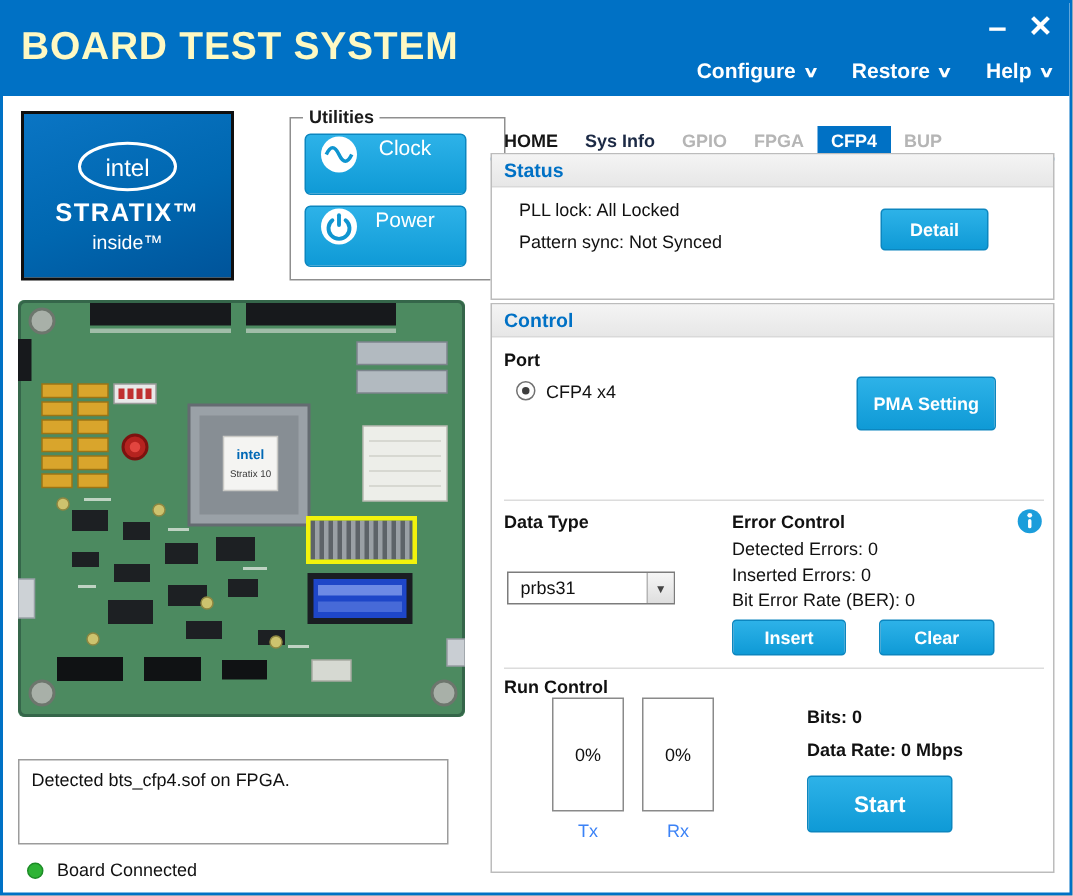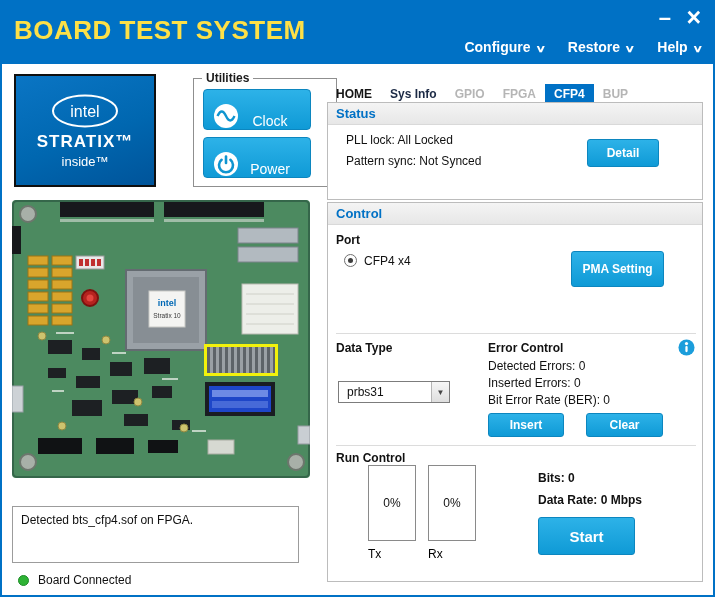--- a/index.html
+++ b/index.html
@@ -4,21 +4,21 @@
 <style>
   * { margin:0; padding:0; box-sizing:border-box; }
   html,body { background:#888; }
   body { font-family:"Liberation Sans", sans-serif; }
 
   .window { position:relative; width:715px; height:597px; background:#fff;
             border:2px solid #0071C5; overflow:hidden; }
 
   
   .titlebar { position:absolute; top:0; left:0; right:0; height:62px; background:#0071C5; }
-  .app-title { position:absolute; left:12px; top:13px; color:#fde047; font-size:26px;
+  .app-title { position:absolute; left:12px; top:13px; color:#fef9c3; font-size:26px;
                font-weight:bold; letter-spacing:.5px; white-space:nowrap; }
   .win-btn { position:absolute; color:#fff; cursor:pointer; line-height:1; font-weight:bold; }
   .win-btn.min { right:42px; top:5px; font-size:22px; }
   .win-btn.close { right:12px; top:3px; font-size:25px; }
   .menubar { position:absolute; right:12px; top:37px; display:flex; gap:24px; }
   .menu-item { color:#fff; font-weight:bold; font-size:14px; cursor:pointer;
                display:flex; align-items:center; gap:6px; }
   .menu-item .chev { font-size:10px; transform:scaleX(1.5); margin-top:2px; }
 
   
@@ -28,21 +28,21 @@
            align-items:center; justify-content:center; color:#fff; }
   .badge .product { font-size:17px; font-weight:bold; letter-spacing:1px; margin-top:3px; }
   .badge .inside  { font-size:13px; margin-top:2px; }
 
   .utilities { position:absolute; left:164px; top:76px; width:144px; height:109px;
                border:1px solid #8f8f8f; background:#fff;margin-left:27px; }
   .utilities .legend { position:absolute; top:-8px; left:8px; background:#fff;
                        padding:0 4px; font-size:12px; font-weight:bold; color:#1a1a1a; }
   .util-btn { position:absolute; left:9px; width:108px; height:41px;
               background:linear-gradient(180deg,#2db2e8,#0f9ad6); border:1px solid #0c86bf;
-              border-radius:4px; color:#fff; display:flex; align-items:flex-end;
+              border-radius:4px; color:#fff; display:flex; align-items:flex-start;
               padding:0 9px; cursor:pointer; }
   .util-btn .ic { width:26px; height:26px; flex:0 0 26px; }
   .util-btn .lb { flex:1; text-align:center; font-size:14px; }
   .util-btn.clock { top:10px; } .util-btn.power { top:58px; }
 
   .board { position:absolute; left:10px; top:198px; width:298px; height:278px; }
   .board svg { display:block; width:100%; height:100%; }
 
   .msgbox { position:absolute; left:10px; top:504px; width:287px; height:57px;
             border:1px solid #9c9c9c; background:#fff; padding:6px 8px;
@@ -99,22 +99,22 @@
 
   .info-ic { position:absolute; left:350px; top:136px; width:17px; height:17px; cursor:pointer; }
 
   #insert-btn { left:160px; top:210px; width:76px; height:24px; }
   #clear-btn  { left:258px; top:210px; width:77px; height:24px; }
 
   .pct { position:absolute; top:262px; width:48px; height:76px; border:1px solid #8a8a8a;
          background:#fff; display:flex; align-items:center; justify-content:center;
          font-size:12px; color:#111; }
   #tx-box { left:40px; } #rx-box { left:100px; }
-  .pct-label { position:absolute; top:344px; width:48px; text-align:left;
-               font-size:12px; color:#000000; }
+  .pct-label { position:absolute; top:344px; width:48px; text-align:center;
+               font-size:12px; color:#3b82f6; }
   #tx-label { left:40px; } #rx-label { left:100px; }
 
   #start-btn { left:210px; top:314px; width:97px; height:38px; font-size:15px; }
 </style>
 </head>
 <body>
 
 <div class="window">
 
   <div class="titlebar">

